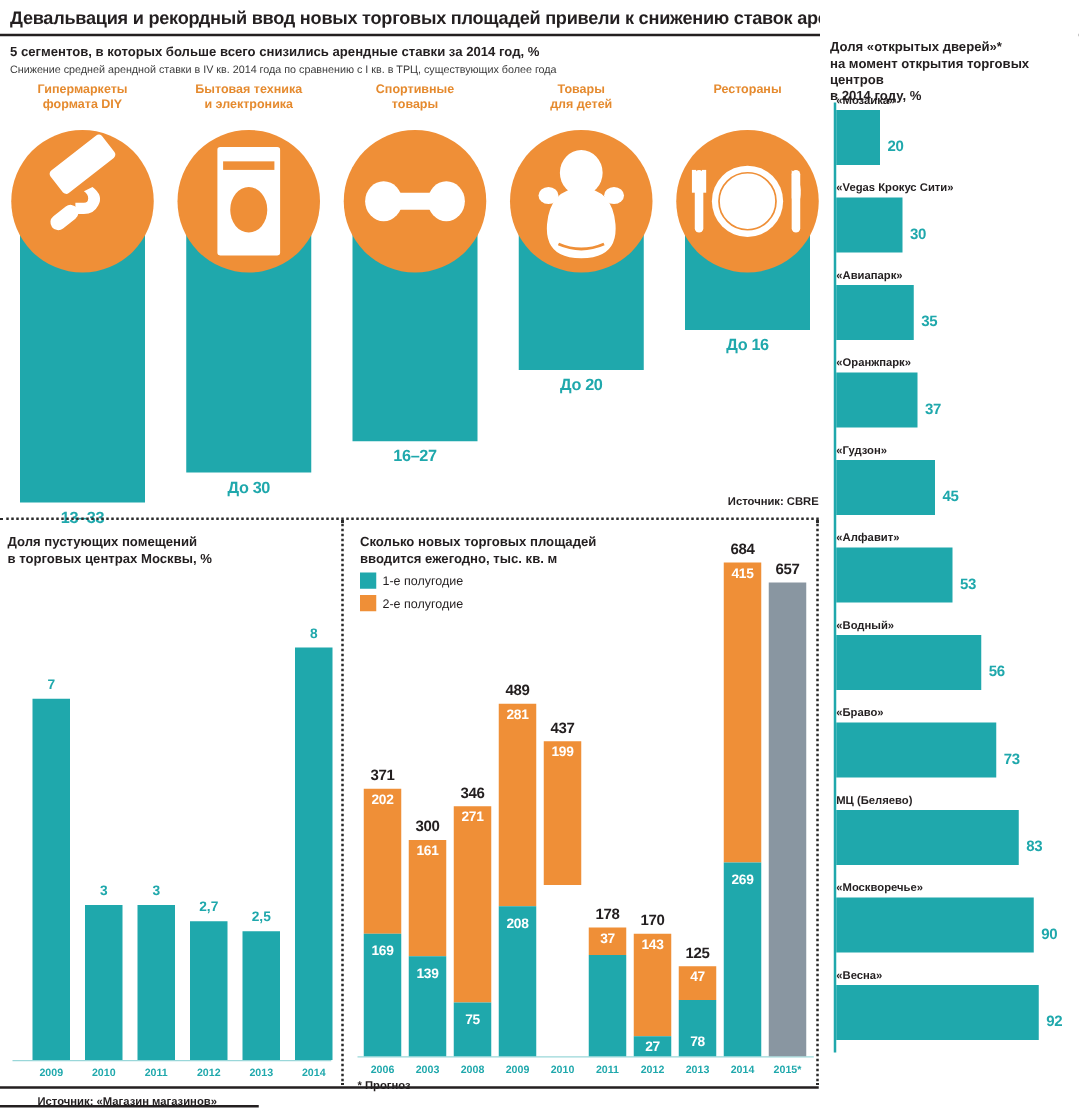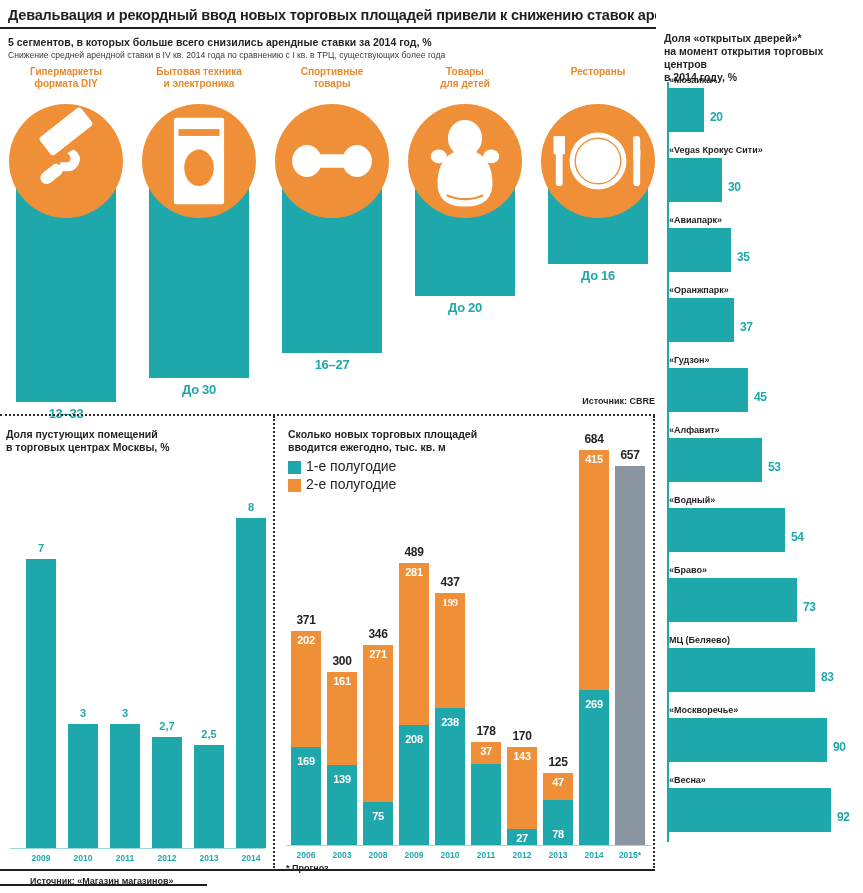--- a/index.html
+++ b/index.html
@@ -69,21 +69,21 @@
     font-size:9px;font-weight:bold;color:#231f20;margin-left:24px;
   }
   #hrule-bottom{left:0;top:869px;width:655px;height:2px;background:#231f20;}
 
   
   #newspace{left:276px;top:418px;width:380px;height:448px;}
   #ns-title{
     position:absolute;left:12px;top:10px;width:300px;
     font-size:10.5px;font-weight:bold;line-height:13px;color:#231f20;
   }
-  .ns-legend-row{position:absolute;left:12px;font-size:14px;color:#231f20;}
+  .ns-legend-row{position:absolute;left:12px;font-size:10px;color:#231f20;}
   .ns-swatch{display:inline-block;width:13px;height:13px;vertical-align:-3px;margin-right:5px;}
   .ns-col{position:absolute;width:36px;}
   .ns-seg{position:absolute;left:3px;width:30px;}
   .ns-seg.h1{background:#1fa8ac;}
   .ns-seg.h2{background:#ef8f37;}
   .ns-seg.fc{background:#8996a1;}
   .ns-seg span{
     display:block;text-align:center;color:#ffffff;
     font-size:11px;font-weight:bold;padding-top:3px;letter-spacing:-0.3px;
   }
@@ -275,25 +275,22 @@
       <div class="ns-seg h2" style="top: 145px; height: 162px;">
         <span>281</span>
       </div>
       <div class="ns-seg h1" style="top: 307px; height: 120px;">
         <span style="padding-top: 8px;">208</span>
       </div>
       <div class="ns-year" style="left: 0px; top: 432px;">2009</div>
     </div>
     <div class="ns-col" style="left: 156px; top: 0px; height: 457px;">
       <div class="ns-total" style="left: 0px; top: 157px;">437</div>
-      <div class="ns-seg h2" style="top: 175px; height: 115px; font-family: Liberation Serif, serif;">
+      <div class="ns-seg h2" style="top: 175px; height: 115px;">
         <span>199</span>
-      </div>
-      <div class="ns-seg h1" style="top: 290px; height: 137px;">
-        <span style="padding-top: 8px;">238</span>
       </div>
       <div class="ns-year" style="left: 0px; top: 432px;">2010</div>
     </div>
     <div class="ns-col" style="left: 192px; top: 0px; height: 457px;">
       <div class="ns-total" style="left: 0px; top: 306px;">178</div>
       <div class="ns-seg h2" style="top: 324px; height: 22px;">
         <span>37</span>
       </div>
       <div class="ns-seg h1" style="top: 346px; height: 81px;">
         <span style="padding-top: 8px; padding-left: 36px;">141</span>
@@ -360,21 +357,21 @@
     <div class="door-bar" style="top: 298px; width: 65px;"></div>
     <div class="door-val out" style="top: 320px; left: 84px;">37</div>
     <div class="door-name" style="top: 355px;">«Гудзон»</div>
     <div class="door-bar" style="top: 368px; width: 79px;"></div>
     <div class="door-val out" style="top: 390px; left: 98px;">45</div>
     <div class="door-name" style="top: 425px;">«Алфавит»</div>
     <div class="door-bar" style="top: 438px; width: 93px;"></div>
     <div class="door-val out" style="top: 460px; left: 112px;">53</div>
     <div class="door-name" style="top: 495px;">«Водный»</div>
     <div class="door-bar" style="top: 508px; width: 116px;"></div>
-    <div class="door-val out" style="top: 530px; left: 135px;">54</div>
+    <div class="door-val out" style="top: 530px; left: 135px;">56</div>
     <div class="door-name" style="top: 565px;">«Браво»</div>
     <div class="door-bar" style="top: 578px; width: 128px;"></div>
     <div class="door-val out" style="top: 600px; left: 147px;">73</div>
     <div class="door-name" style="top: 635px;">МЦ (Беляево)</div>
     <div class="door-bar" style="top: 648px; width: 146px;"></div>
     <div class="door-val out" style="top: 670px; left: 165px;">83</div>
     <div class="door-name" style="top: 705px;">«Москворечье»</div>
     <div class="door-bar" style="top: 718px; width: 158px;"></div>
     <div class="door-val out" style="top: 740px; left: 177px;">90</div>
     <div class="door-name" style="top: 775px;">«Весна»</div>

